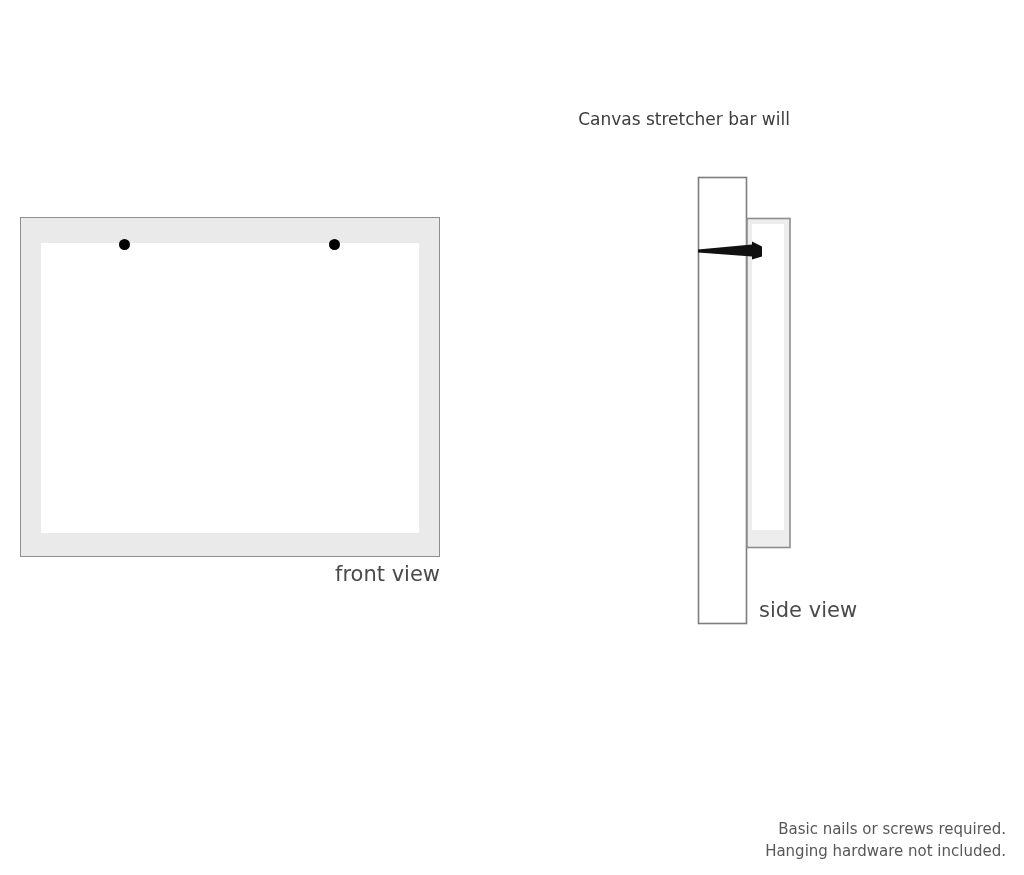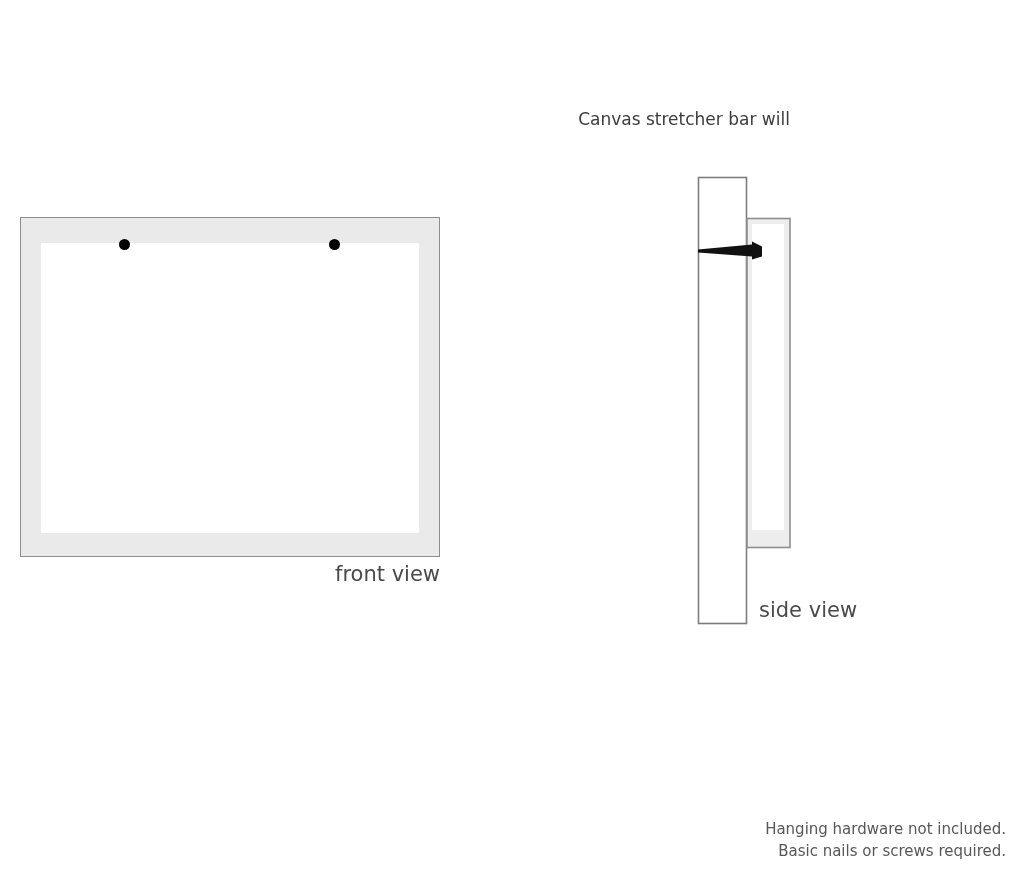--- a/index.html
+++ b/index.html
@@ -169,17 +169,17 @@
       <g>
         <polygon points="8,79.5 62,74.5 62,86.5 8,82.5" fill="#111111"></polygon>
         <polygon points="62,71.5 72,76.5 72,86.5 62,89.5" fill="#111111"></polygon>
       </g>
     </svg>
   </div>
 
   <div class="view-label label-side">side view</div>
 
   <div class="footer">
+    <span class="line">Basic nails or screws required.</span>
     <span class="line">Hanging hardware not included.</span>
-    <span class="line">Basic nails or screws required.</span>
   </div>
 
 </div>
 
 </body></html>

